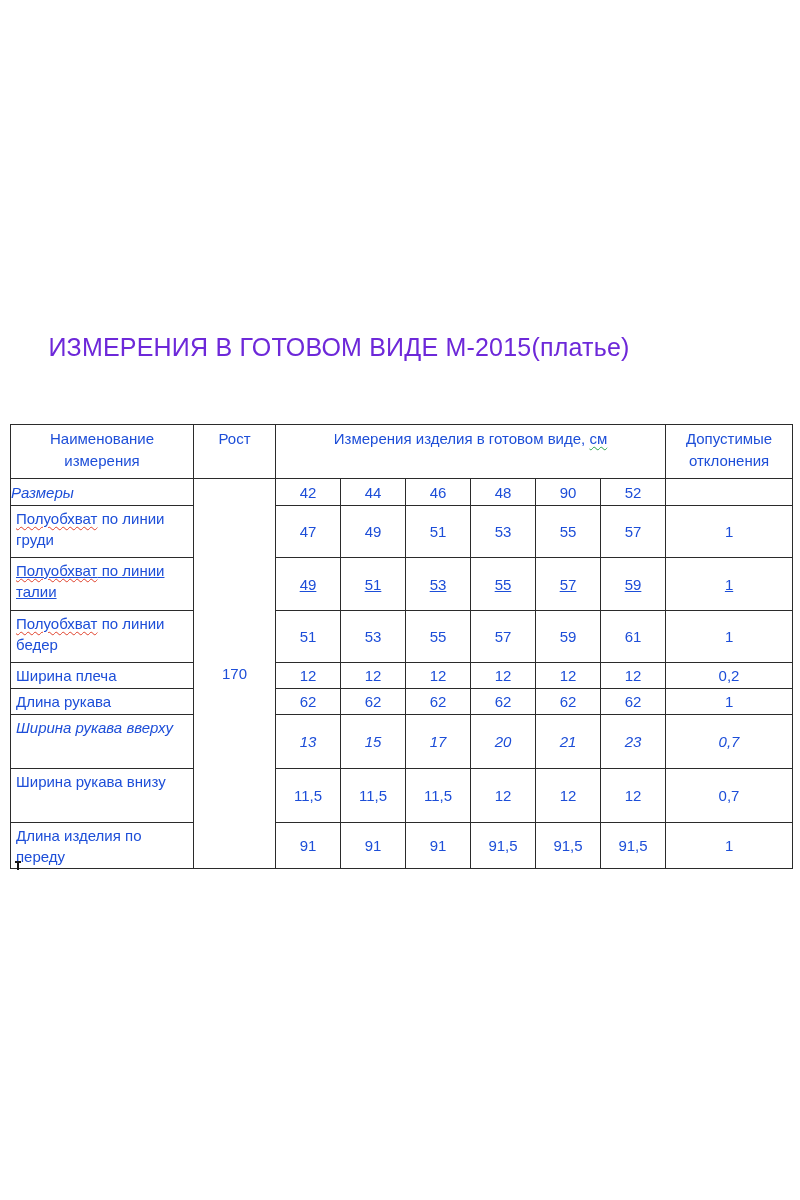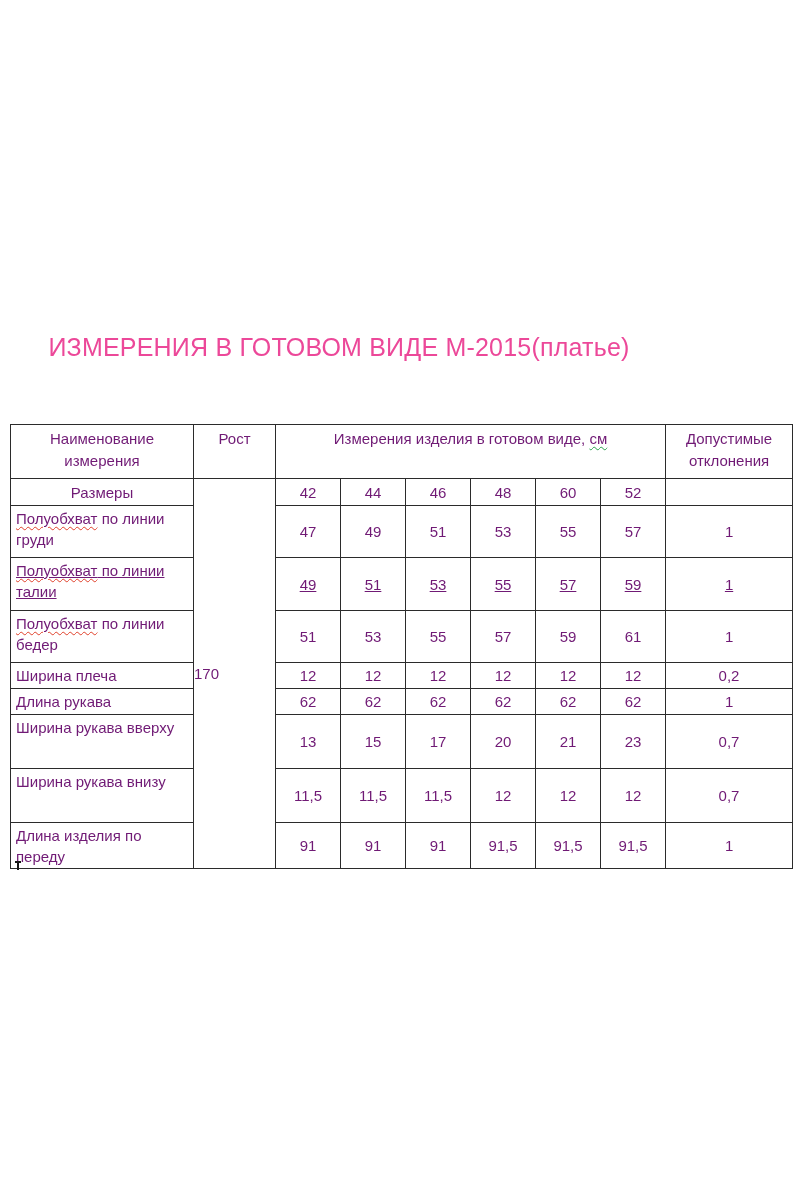--- a/index.html
+++ b/index.html
@@ -12,71 +12,71 @@
     overflow: hidden;
   }
   .doc-title {
     position: absolute;
     left: 0; top: 333px;
     width: 678px;
     text-align: center;
     font-size: 25px;
     font-weight: 400;
     letter-spacing: 0.2px;
-    color: #ec4899;
+    color: #6d28d9;
     white-space: nowrap;
   }
   .size-table {
     position: absolute;
     left: 10px; top: 424px;
     width: 782px;
     border-collapse: collapse;
     table-layout: fixed;
     font-size: 15px;
-    color: #701a75;
+    color: #1d4ed8;
   }
   .size-table td {
     border: 1.5px solid #2b2b2b;
     overflow: hidden;
   }
   
   tr.r-header   { height: 54px; }
   tr.r-sizes    { height: 27px; }
   tr.r-chest    { height: 52px; }
   tr.r-waist    { height: 53px; text-decoration: underline; }
   tr.r-hips     { height: 52px; }
   tr.r-shoulder { height: 26px; }
   tr.r-sleevelen{ height: 26px; }
-  tr.r-sleevetop{ height: 54px; }
+  tr.r-sleevetop{ height: 54px; font-style: italic; }
   tr.r-sleevebot{ height: 54px; }
   tr.r-frontlen { height: 40px; }
 
   td.hd {
     vertical-align: top;
     text-align: center;
     padding-top: 3px;
     line-height: 1.45;
   }
   td.lbl {
     vertical-align: top;
     text-align: left;
     padding: 2px 4px 0 5px;
     line-height: 1.42;
   }
   td.lbl-center {
     vertical-align: middle;
-    text-align: center;
+    font-style: italic;
   }
   td.val, td.dev {
     vertical-align: middle;
     text-align: center;
   }
   td.rost-cell {
     vertical-align: middle;
-    text-align: left;
+    text-align: center;
   }
   .sp-red {
     text-decoration-line: underline;
     text-decoration-style: wavy;
     text-decoration-color: #e0402a;
     text-decoration-thickness: 1px;
     text-underline-offset: 2px;
   }
   .sp-green {
     text-decoration-line: underline;
@@ -125,21 +125,21 @@
     <td class="hd">Допустимые отклонения</td>
   </tr>
 
   <tr class="r-sizes">
     <td class="lbl-center">Размеры</td>
     <td class="rost-cell" rowspan="9">170</td>
     <td class="val">42</td>
     <td class="val">44</td>
     <td class="val">46</td>
     <td class="val">48</td>
-    <td class="val">60</td>
+    <td class="val">90</td>
     <td class="val">52</td>
     <td class="dev"></td>
   </tr>
 
   <tr class="r-chest">
     <td class="lbl"><span class="sp-red">Полуобхват</span><span> по линии груди</span></td>
     <td class="val">47</td>
     <td class="val">49</td>
     <td class="val">51</td>
     <td class="val">53</td>

